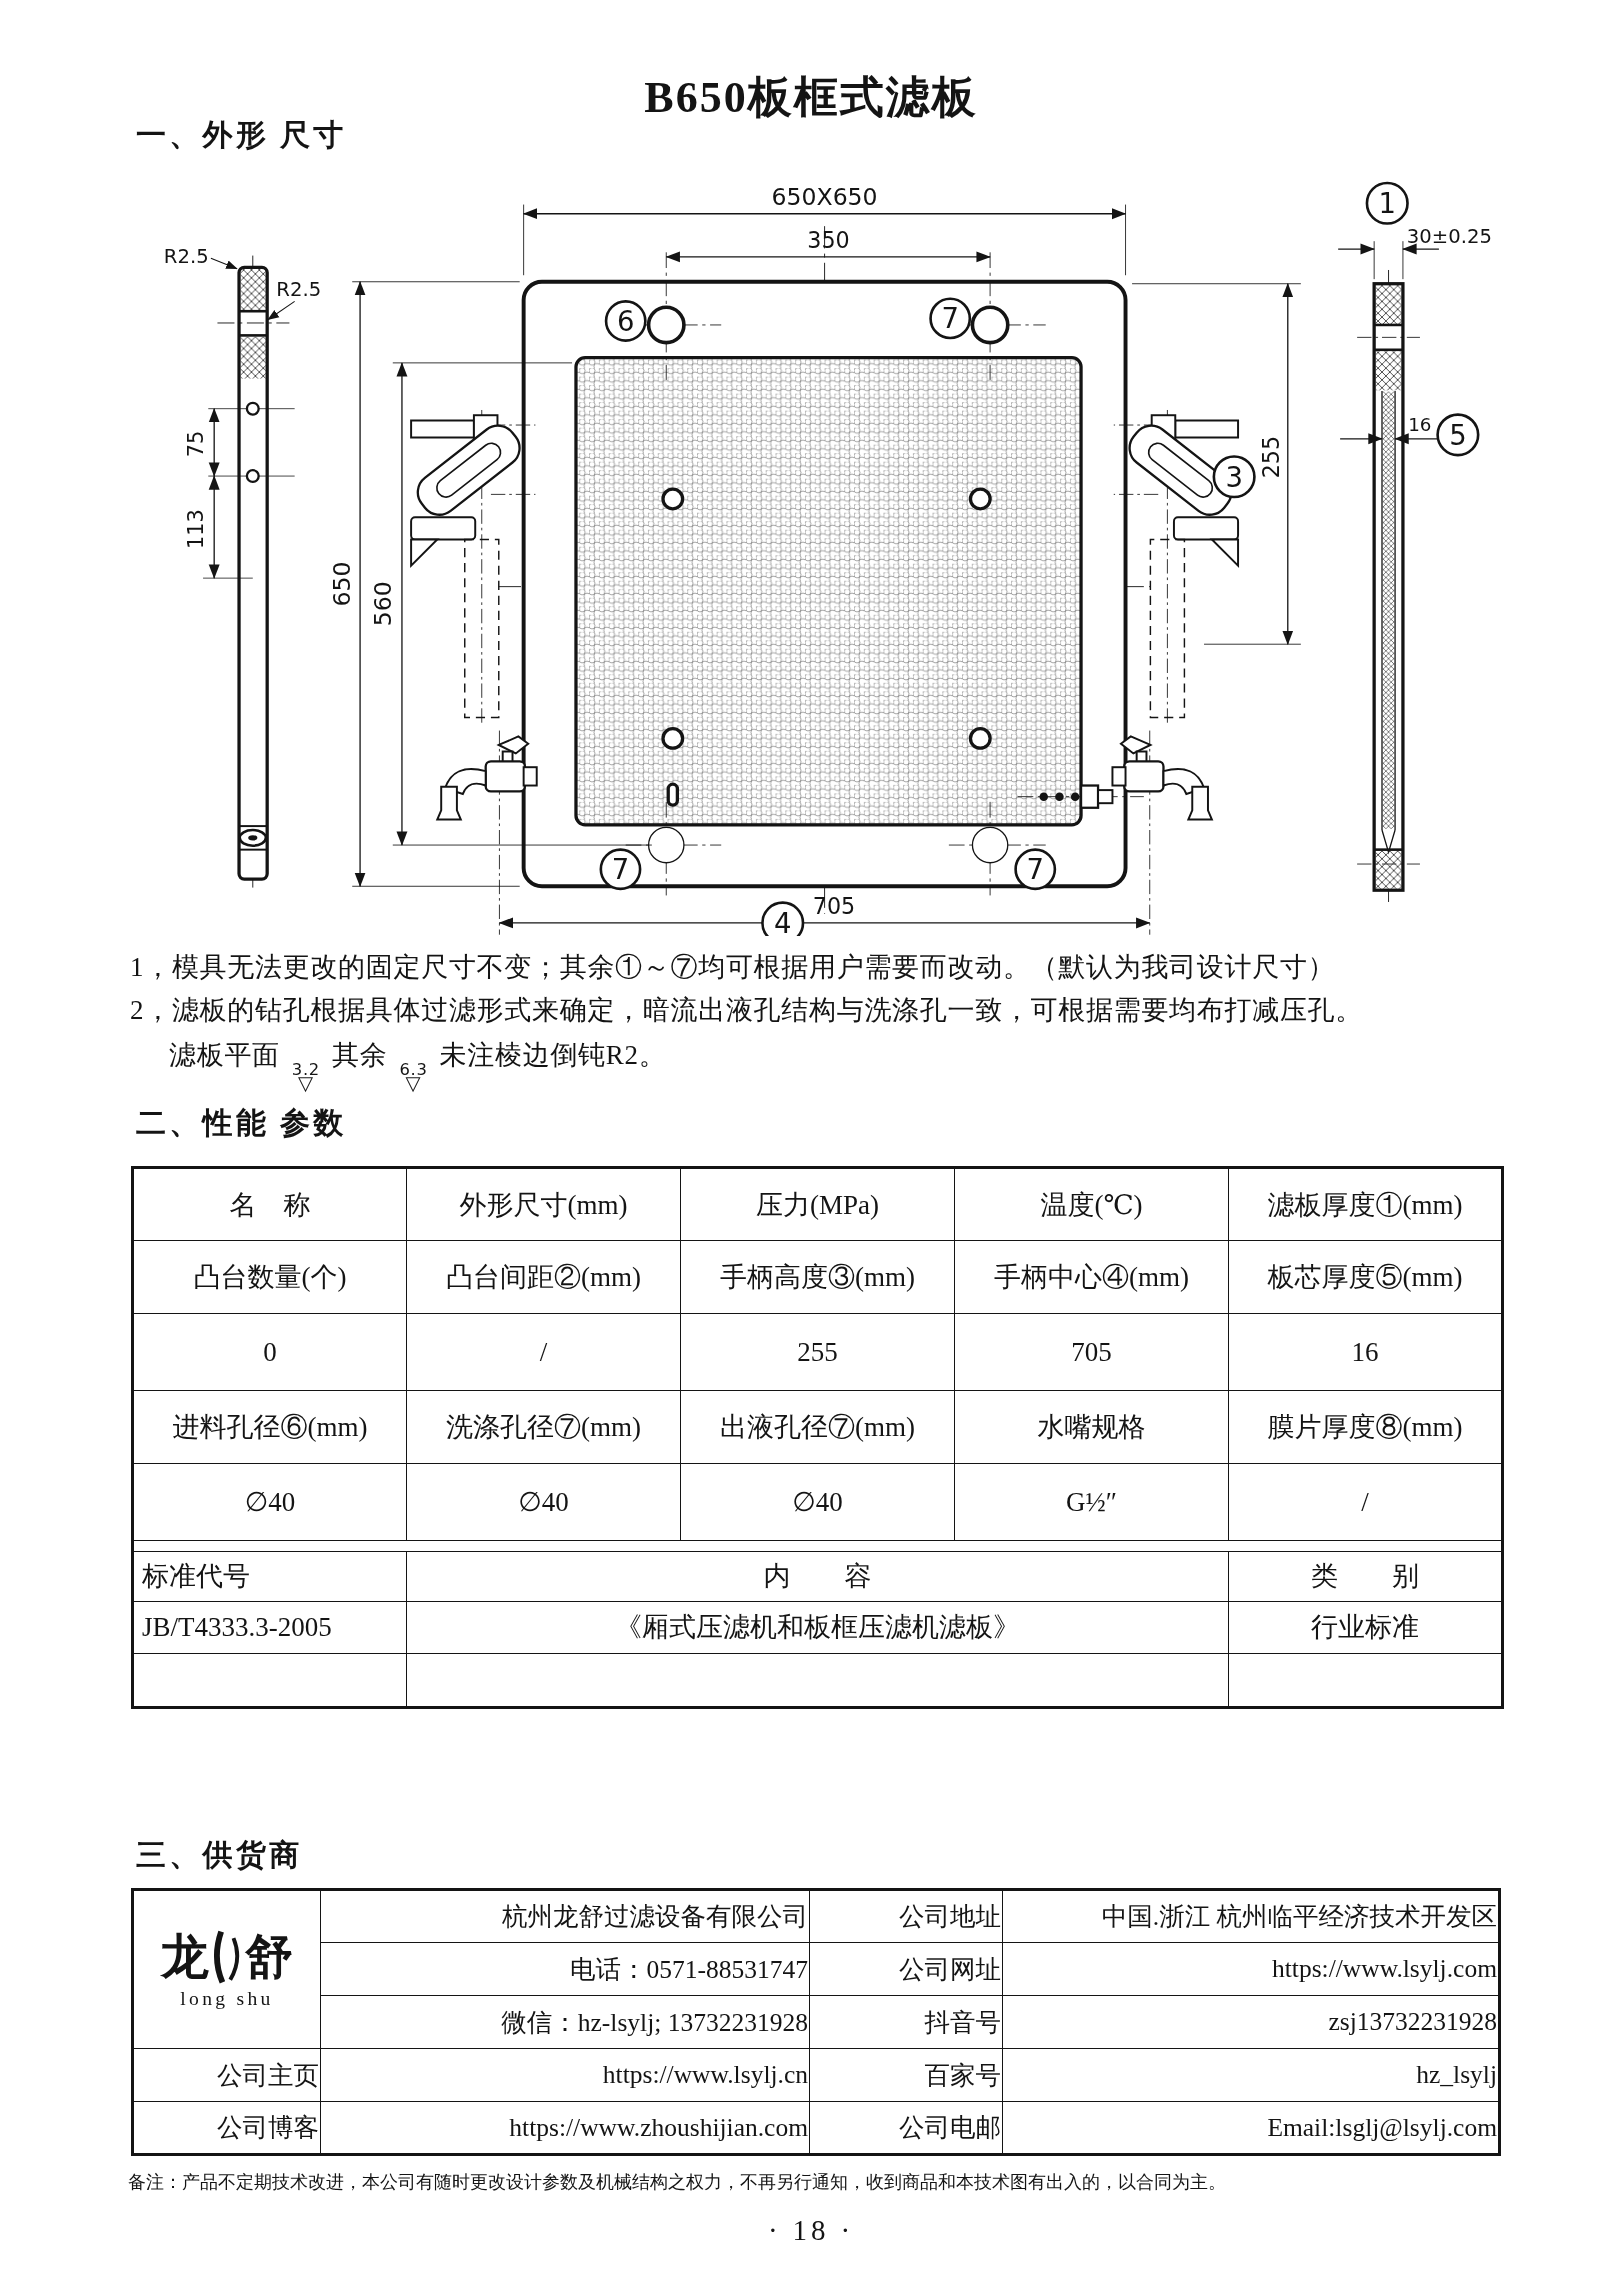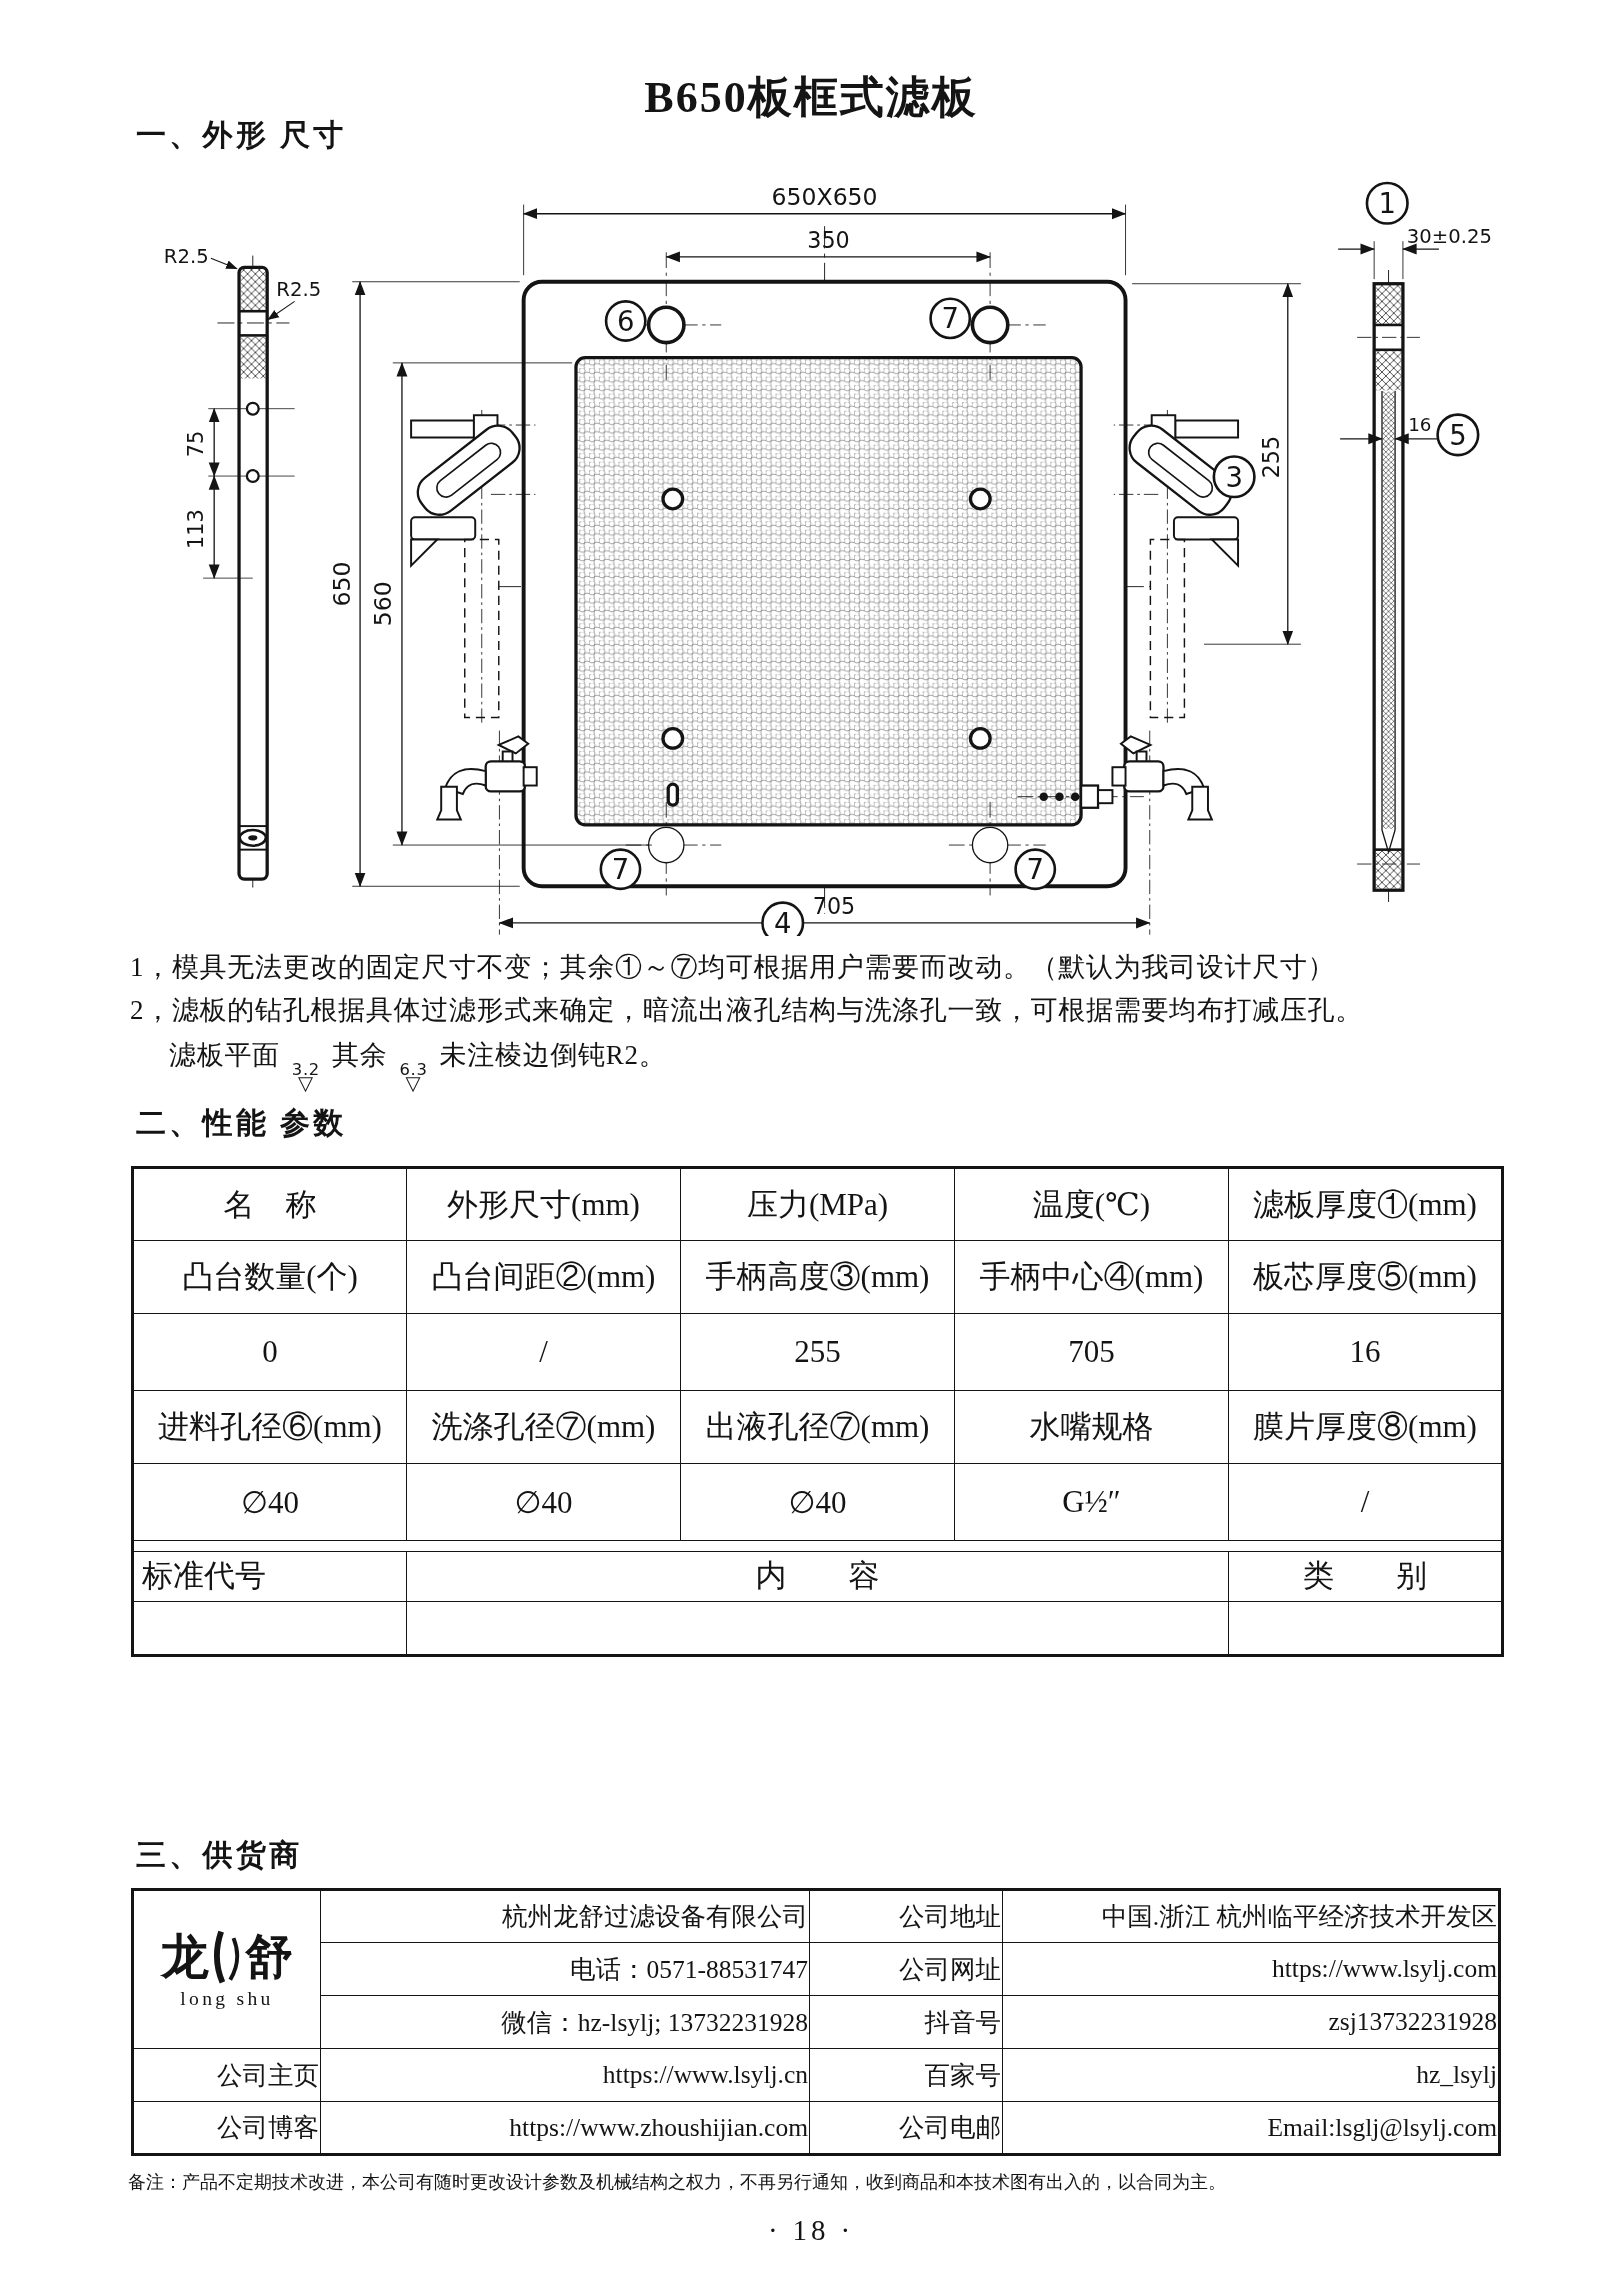--- a/index.html
+++ b/index.html
@@ -15,21 +15,21 @@
   .note{position:absolute;left:130px;font-size:27px;white-space:nowrap;letter-spacing:0.7px;}
   #note1{top:949px;}
   #note2{top:992px;}
   #note3{top:1037px;left:169px;}
   .sf{display:inline-flex;flex-direction:column;align-items:center;line-height:.85;
       vertical-align:-10.5px;margin:0 12px;font-family:"DejaVu Sans",sans-serif;}
   .sf-num{font-size:16.4px;}
   .sf-tri{font-size:19.6px;}
   table{border-collapse:collapse;table-layout:fixed;}
   .ptable{position:absolute;left:131px;top:1166px;width:1368px;
-          font-size:31px;text-align:center;border:3.9px solid #141414;}
+          font-size:27px;text-align:center;border:3.9px solid #141414;}
   .ptable td{border:1.3px solid #141414;overflow:hidden;}
   .h-hd{height:73px;}
   .h-dt{height:77px;}
   .h-thin{height:10.5px;}
   .h-std1{height:50px;padding-left:34px;}
   .h-std2{height:52px;}
   .h-empty{height:54px;}
   .tl{text-align:left;padding-left:7.9px;}
   .stable{position:absolute;left:131px;top:1888px;width:1368px;
           font-size:25.5px;border:3.9px solid #141414;}
@@ -289,20 +289,25 @@
       <td>/</td>
     </tr>
     <tr class="h-thin">
           <td colspan="5"></td>
         </tr>
     <tr class="h-std1">
       <td class="tl">标准代号</td>
       <td colspan="3">内　　容</td>
       <td>类　　别</td>
     </tr>
+    <tr class="h-std2">
+      <td class="tl">JB/T4333.3-2005</td>
+      <td colspan="3">《厢式压滤机和板框压滤机滤板》</td>
+      <td>行业标准</td>
+    </tr>
     <tr class="h-empty">
       <td></td>
       <td colspan="3"></td>
       <td></td>
     </tr>
   </tbody>
     </table>
 
   <div class="sec" id="sec3">三、供货商</div>
 

